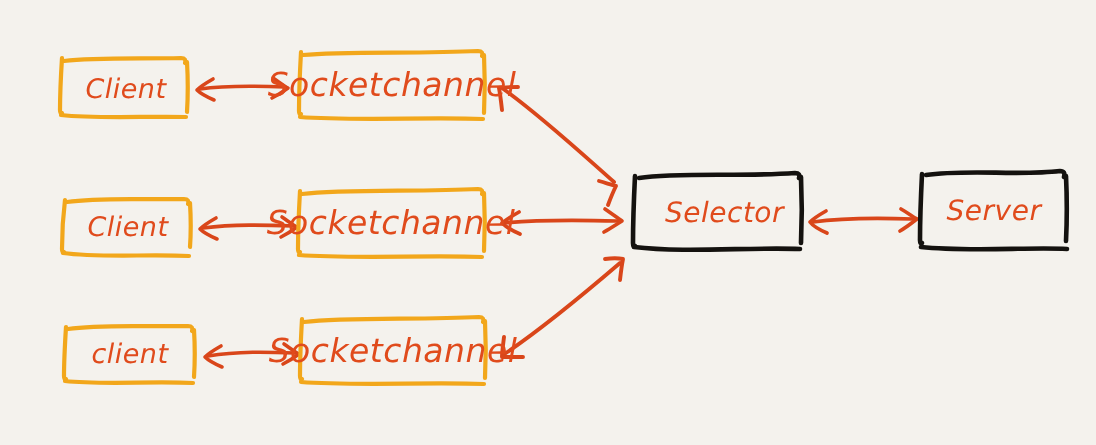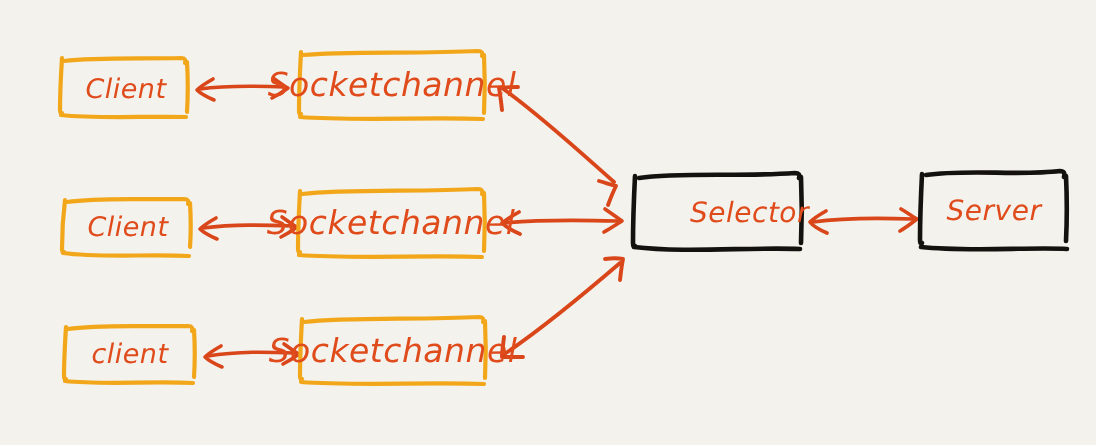--- a/index.html
+++ b/index.html
@@ -161,21 +161,21 @@
   <div class="node-label lbl-socket" style="left:300px; top:52px;  width:184px; height:65px;">Socketchannel</div>
 
   <div class="node-label lbl-client" style="left:66px;  top:200px; width:124px; height:54px;">Client</div>
 
   <div class="node-label lbl-socket" style="left:299px; top:190px; width:184px; height:65px;">Socketchannel</div>
 
   <div class="node-label lbl-client" style="left:67px;  top:327px; width:126px; height:55px;">client</div>
 
   <div class="node-label lbl-socket" style="left:301px; top:318px; width:184px; height:65px;">Socketchannel</div>
 
-  <div class="node-label lbl-selector" style="left:667px; top:176px; width:165px; height:72px;">Selector</div>
+  <div class="node-label lbl-selector" style="left:642px; top:176px; width:165px; height:72px;">Selector</div>
 
   <div class="node-label lbl-server" style="left:922px; top:173px; width:144px; height:75px;">Server</div>
 
   <div class="hit" style="left:58px;  top:50px;  width:134px; height:70px;"></div>
   <div class="hit" style="left:296px; top:46px;  width:192px; height:76px;"></div>
   <div class="hit" style="left:60px;  top:192px; width:134px; height:68px;"></div>
   <div class="hit" style="left:295px; top:184px; width:192px; height:76px;"></div>
   <div class="hit" style="left:62px;  top:319px; width:136px; height:68px;"></div>
   <div class="hit" style="left:297px; top:312px; width:192px; height:76px;"></div>
   <div class="hit" style="left:630px; top:168px; width:175px; height:86px;"></div>

